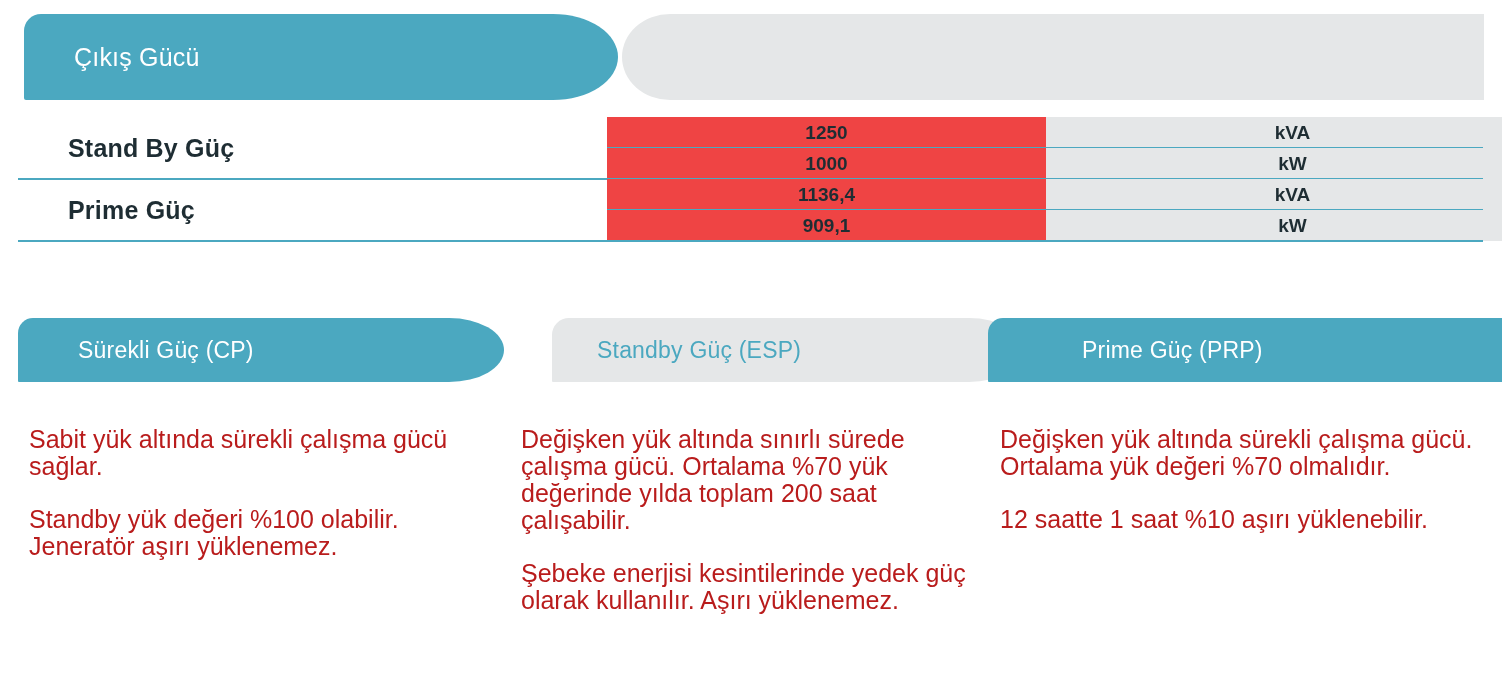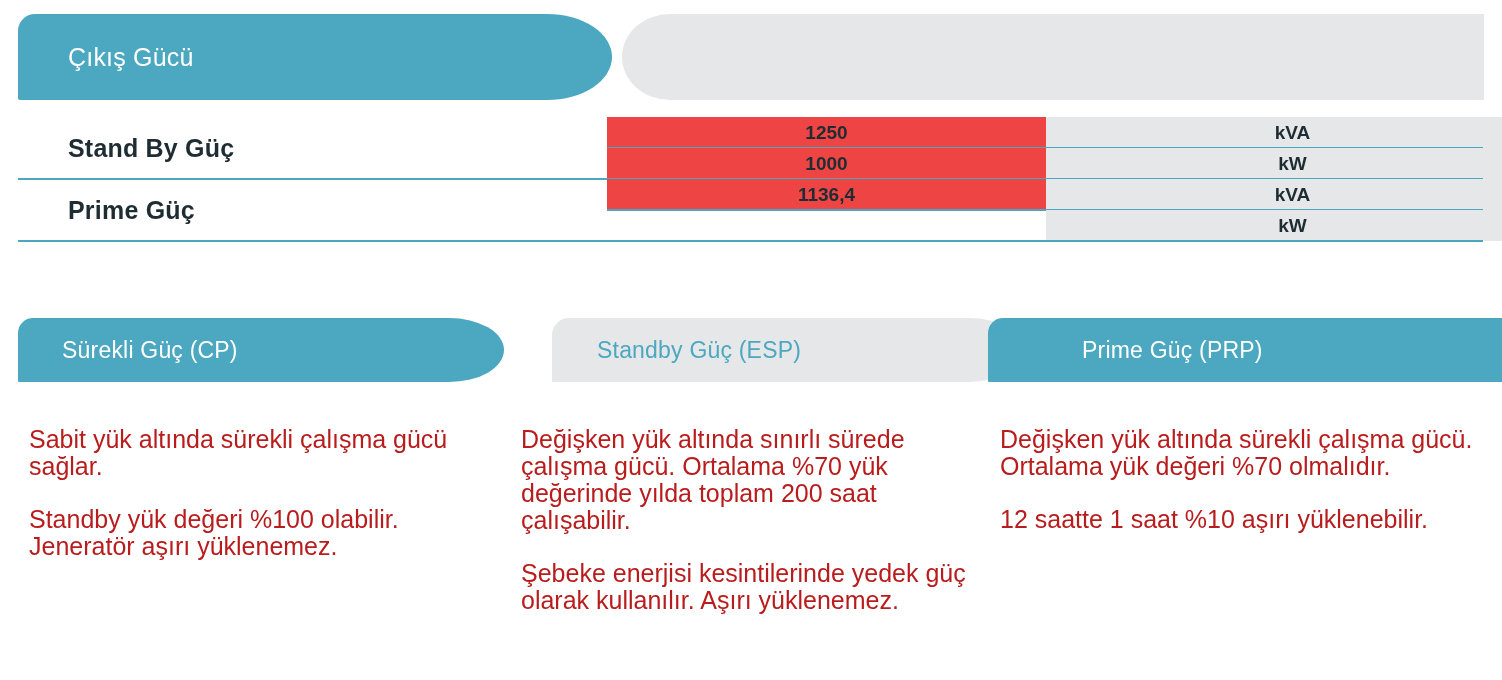--- a/index.html
+++ b/index.html
@@ -28,21 +28,21 @@
     position: absolute;
     top: 0;
     height: 86px;
     display: flex;
     align-items: center;
     box-sizing: border-box;
   }
 
   
   .banner-primary {
-    left: 18px;
+    left: 24px;
     width: 594px;
     background: #4BA8C0;
     border-radius: 34px 130px 130px 4px / 34px 86px 86px 4px;
     padding-left: 50px;
   }
   .banner-primary .banner-label {
     color: #ffffff;
     font-size: 25px;
     font-weight: 400;
     letter-spacing: 0.2px;
@@ -149,21 +149,21 @@
   .card-1 { left: 18px; }
   .card-2 { left: 508px; }
   .card-3 { left: 988px; width: 514px; }
 
   .card-head {
     position: relative;
     height: 64px;
     display: flex;
     align-items: center;
     box-sizing: border-box;
-    padding-left: 44px;
+    padding-left: 60px;
   }
   .card-head-teal {
     background: #4BA8C0;
     border-radius: 30px 110px 110px 2px / 30px 64px 64px 2px;
   }
   .card-head-grey {
     background: #E5E7E8;
     border-radius: 34px 110px 110px 2px / 34px 64px 64px 2px;
   }
   .card-1 .card-head { width: 486px; }
@@ -226,20 +226,21 @@
   <div class="spec-group">
     <div class="spec-label">Prime Güç</div>
 
     <div class="spec-row">
       <div class="cell-value">1136,4</div>
       <div class="cell-unit">kVA</div>
       <div class="rule-short"></div>
     </div>
 
     <div class="spec-row">
+      <div class="cell-value">909,1</div>
       <div class="cell-unit">kW</div>
       <div class="rule-full"></div>
     </div>
   </div>
 
 </div>
 
 <div class="cards">
 
   <div class="card card-1">

